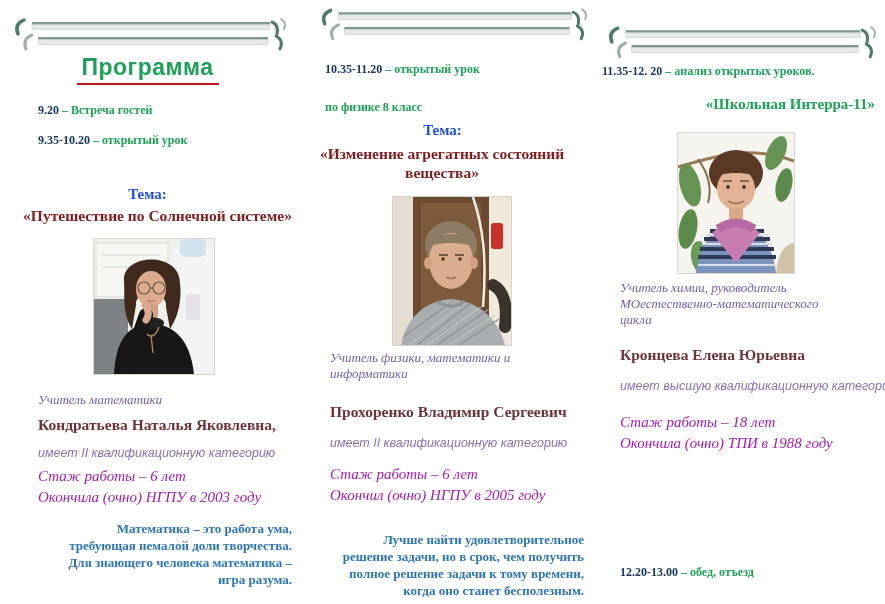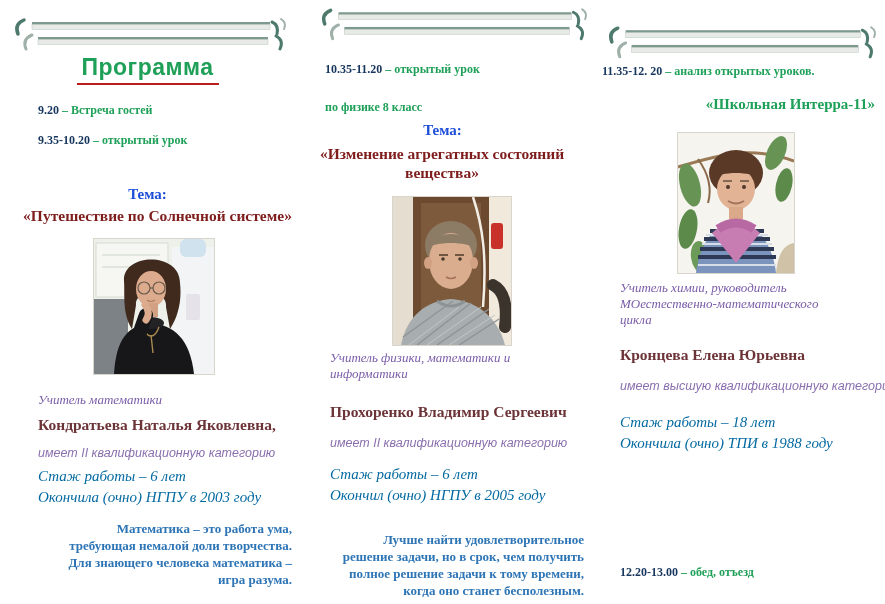--- a/index.html
+++ b/index.html
@@ -12,21 +12,21 @@
   .title{font:bold 23px "Liberation Sans", sans-serif;color:#1fa058;letter-spacing:.5px;
          border-bottom:2px solid #b91c1c;padding:0 5px 2px 5px;left:50%;transform:translateX(-50%);
          white-space:nowrap;}
   .sched{font-weight:bold;font-size:12px;white-space:nowrap;}
   .tm{color:#17365d;} .gr{color:#1fa058;}
   .tema{color:#1d4ed8;font-weight:bold;font-size:15px;width:295px;text-align:center;left:0;}
   .theme{color:#7f1d1d;font-weight:bold;font-size:15.5px;text-align:center;line-height:19px;}
   .role{font-style:italic;font-size:13px;color:#7a5ca8;line-height:16px;}
   .name{font-weight:bold;font-size:15.5px;color:#6d3438;white-space:nowrap;}
   .cat{font-family:"Liberation Sans", sans-serif;font-style:italic;font-size:12.5px;color:#8a6fae;white-space:nowrap;}
-  .exp{font-style:italic;font-size:15px;color:#0369a1;line-height:21px;}
+  .exp{font-style:italic;font-size:15px;color:#a21caf;line-height:21px;}
   .quote{font-weight:bold;font-size:13px;color:#2e75b6;text-align:right;line-height:17px;}
   .qauthor{font-weight:bold;font-size:13px;color:#2e75b6;text-align:right;padding-right:50px;line-height:17px;}
   .subtitle{color:#1fa058;font-weight:bold;font-size:15px;text-align:right;}
   .photo{position:absolute;border:1px solid #d8d5cc;}
 </style>
 </head>
 <body>
 
 <div class="col" id="col1">
 

